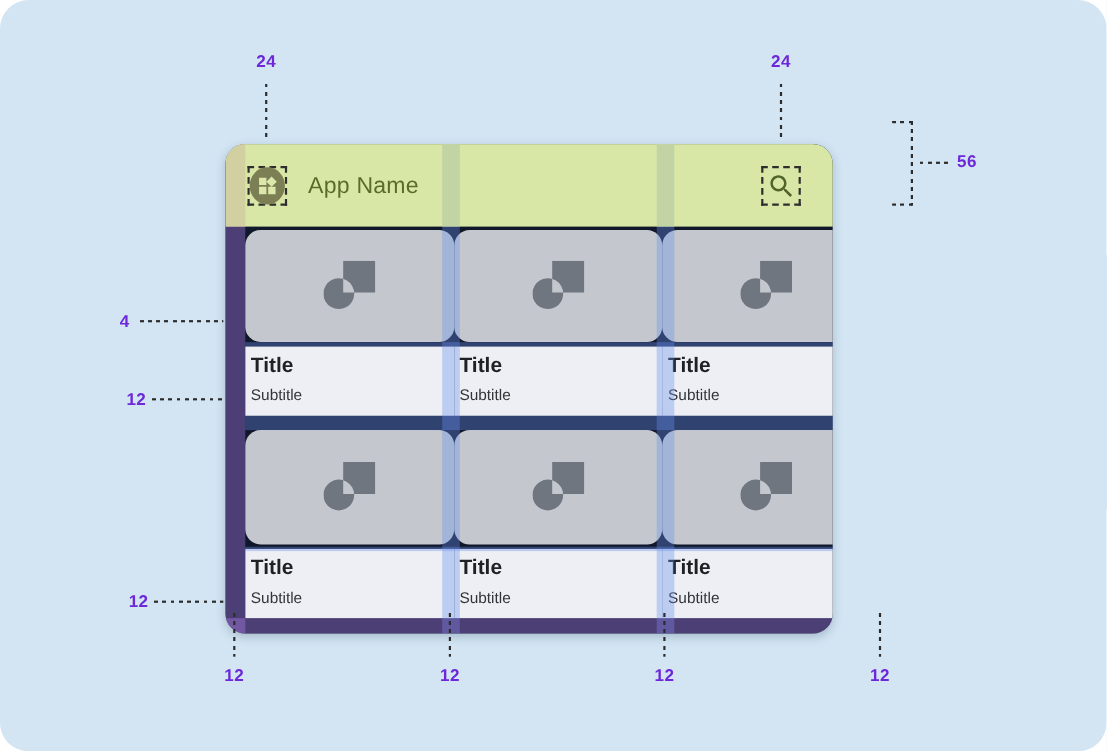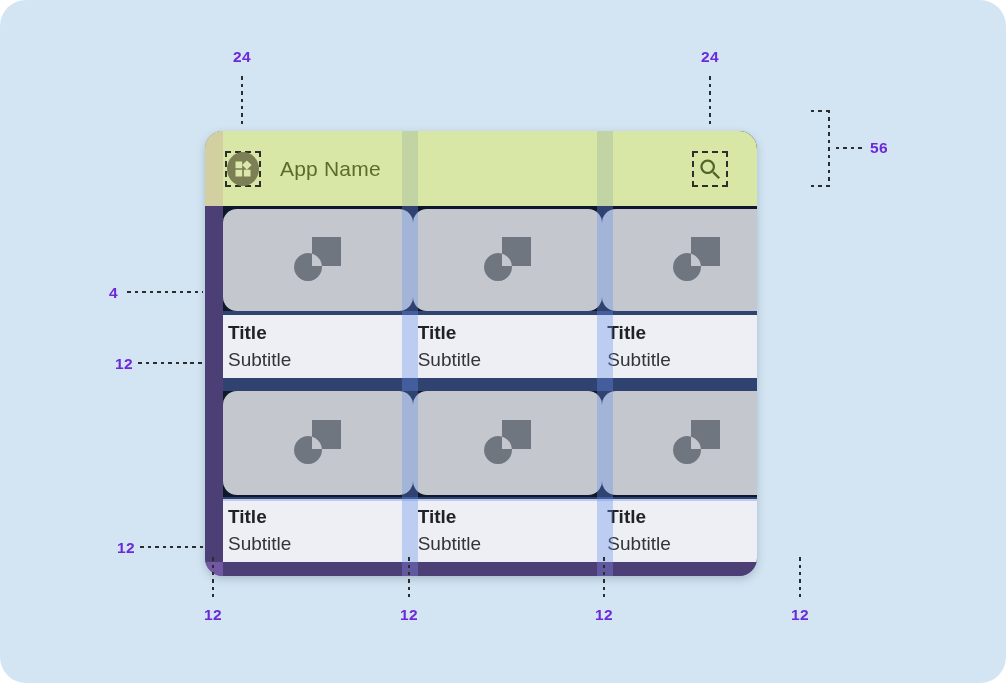--- a/index.html
+++ b/index.html
@@ -19,21 +19,21 @@
   .refresh-wrap{position:absolute;left:558px;top:24px;width:26px;height:26px;}
 
   .content{position:absolute;left:0;top:75px;width:605px;padding:3px 18px 0;box-sizing:border-box;}
   .row{display:flex;gap:0;}
   .card{flex:1;display:flex;flex-direction:column;min-width:0;}
   .card-img{height:102px;background:#c4c8ce;border-radius:14px;display:flex;align-items:center;justify-content:center;}
   .r2 .card-img{height:104px;}
   .gap4{height:4px;}
   .card-text{height:63px;background:#edeff4;padding:7px 0 0 5px;box-sizing:border-box;}
   .card-title{font-size:19px;font-weight:700;color:#1f2124;line-height:22px;}
-  .card-sub{font-size:19px;font-weight:400;color:#323438;line-height:21px;margin-top:5px;}
+  .card-sub{font-size:14px;font-weight:400;color:#323438;line-height:21px;margin-top:5px;}
   .rowgap{height:13px;}
 
   
   .ov{position:absolute;pointer-events:none;z-index:4;}
   
   .ov-marg-bar{top:0;height:75px;width:18px;background:#d2cfa0;}
   .ov-gut-bar{top:0;height:75px;width:16px;background:#c2d4a4;}
   
   .ov-marg{top:75px;height:370px;width:18px;background:rgba(176,128,240,.38);}
   .ov-gut{top:75px;height:370px;width:16px;background:rgba(104,144,238,.36);}

